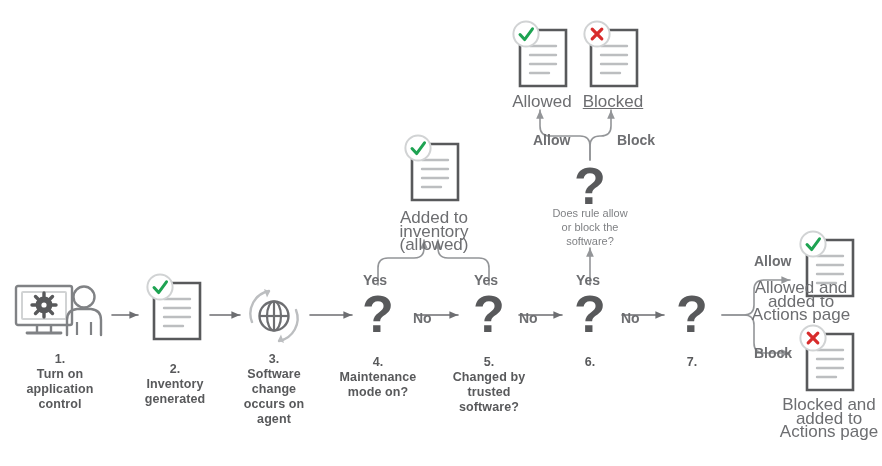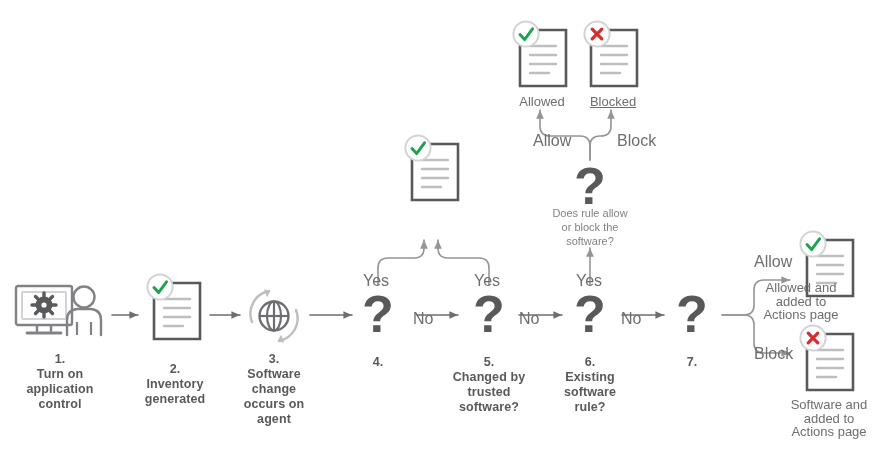--- a/index.html
+++ b/index.html
@@ -20,26 +20,26 @@
   }
   .caption .num{display:block;}
 
   
   .lcaption{
     position:absolute;text-align:center;color:#808285;
     font-weight:normal;font-size:11px;line-height:14px;
   }
   .ecaption{
     position:absolute;text-align:center;color:#6d6e71;
-    font-weight:normal;font-size:13px;line-height:13.5px;
+    font-weight:normal;font-size:17px;line-height:13.5px;
   }
 
   
   .elabel{
-    position:absolute;color:#6d6e71;font-size:16px;font-weight:normal;
+    position:absolute;color:#6d6e71;font-size:14px;font-weight:bold;
     white-space:nowrap;
   }
 
   
   .qmark{
     position:absolute;color:#58595b;font-weight:bold;
     font-size:52px;line-height:52px;font-family:"Liberation Sans","DejaVu Sans",sans-serif;
     text-align:center;
   }
   svg{display:block;overflow:visible;}
@@ -154,35 +154,34 @@
   </div>
   <div class="caption" style="left:222px;top:352px;width:104px;">
     <span class="num" style="white-space: pre-line;">3.</span><span style="white-space:pre-line;">Software
 change
 occurs on
 agent</span>
   </div>
 
   <div class="qmark" style="left:358px;top:288px;width:40px;">?</div>
   <div class="caption" style="left:326px;top:355px;width:104px;">
-    <span class="num" style="white-space: pre-line;">4.</span>
+    <span class="num" style="white-space: pre-line;">4.</span><span style="white-space:pre-line;">Maintenance
+mode on?</span>
   </div>
 
   <div class="qmark" style="left:469px;top:288px;width:40px;">?</div>
   <div class="caption" style="left:437px;top:355px;width:104px;">
     <span class="num" style="white-space: pre-line;">5.</span><span style="white-space:pre-line;">Changed by
 trusted
 software?</span>
   </div>
 
   <div class="qmark" style="left:570px;top:288px;width:40px;">?</div>
   <div class="caption" style="left:538px;top:355px;width:104px;">
-    <span class="num" style="white-space: pre-line;">6.</span><span style="white-space:pre-line;">Existing
-software
-rule?</span>
+    <span class="num" style="white-space: pre-line;">6.</span>
   </div>
 
   <div class="qmark" style="left:672px;top:288px;width:40px;">?</div>
   <div class="caption" style="left:640px;top:355px;width:104px;">
     <span class="num" style="white-space: pre-line;">7.</span>
   </div>
 
   <div class="qmark" style="left:570px;top:160px;width:40px;">?</div>
   <div class="lcaption" style="left: 538px; top: 206px; width: 104px; white-space: pre-line;">Does rule allow
 or block the
@@ -194,20 +193,22 @@
       <g stroke="#bcbec0" stroke-width="2.4" stroke-linecap="round">
         <line x1="19" y1="24" x2="45" y2="24"></line>
         <line x1="19" y1="33" x2="45" y2="33"></line>
         <line x1="19" y1="42" x2="45" y2="42"></line>
         <line x1="19" y1="51" x2="38" y2="51"></line>
       </g>
       <circle cx="15" cy="12" r="12.6" fill="#ffffff" stroke="#d1d3d4" stroke-width="2"></circle>
       <path d="M9,12.5 L13.6,17.6 L21.5,6.8" fill="none" stroke="#1ea352" stroke-width="3" stroke-linecap="round" stroke-linejoin="round"></path>
     </svg>
   </div>
+  <div class="ecaption" style="left:376px;top:211px;width:116px;white-space:pre-line;">Added to inventory
+(allowed)</div>
 
   <div class="node" style="left:511px;top:22px;">
     <svg width="62" height="70" viewBox="0 0 62 70">
       <path d="M9,12 L9,64 L55,64 L55,8 L20,8" fill="none" stroke="#58595b" stroke-width="2.6" stroke-linejoin="miter"></path>
       <g stroke="#bcbec0" stroke-width="2.4" stroke-linecap="round">
         <line x1="19" y1="24" x2="45" y2="24"></line>
         <line x1="19" y1="33" x2="45" y2="33"></line>
         <line x1="19" y1="42" x2="45" y2="42"></line>
         <line x1="19" y1="51" x2="38" y2="51"></line>
       </g>
@@ -261,21 +262,21 @@
         <line x1="19" y1="42" x2="45" y2="42"></line>
         <line x1="19" y1="51" x2="38" y2="51"></line>
       </g>
       <circle cx="15" cy="12" r="12.6" fill="#ffffff" stroke="#d1d3d4" stroke-width="2"></circle>
       <g stroke="#d82c2c" stroke-width="3.2" stroke-linecap="round">
         <line x1="10.2" y1="7.2" x2="19.8" y2="16.8"></line>
         <line x1="19.8" y1="7.2" x2="10.2" y2="16.8"></line>
       </g>
     </svg>
   </div>
-  <div class="ecaption" style="left:776px;top:398px;width:106px;white-space:pre-line;">Software and
+  <div class="ecaption" style="left:776px;top:398px;width:106px;white-space:pre-line;">Blocked and
 added to
 Actions page</div>
 
   <div class="elabel" style="left:363px;top:272px;">Yes</div>
   <div class="elabel" style="left:474px;top:272px;">Yes</div>
   <div class="elabel" style="left:576px;top:272px;">Yes</div>
 
   <div class="elabel" style="left:413px;top:310px;">No</div>
   <div class="elabel" style="left:519px;top:310px;">No</div>
   <div class="elabel" style="left:621px;top:310px;">No</div>

